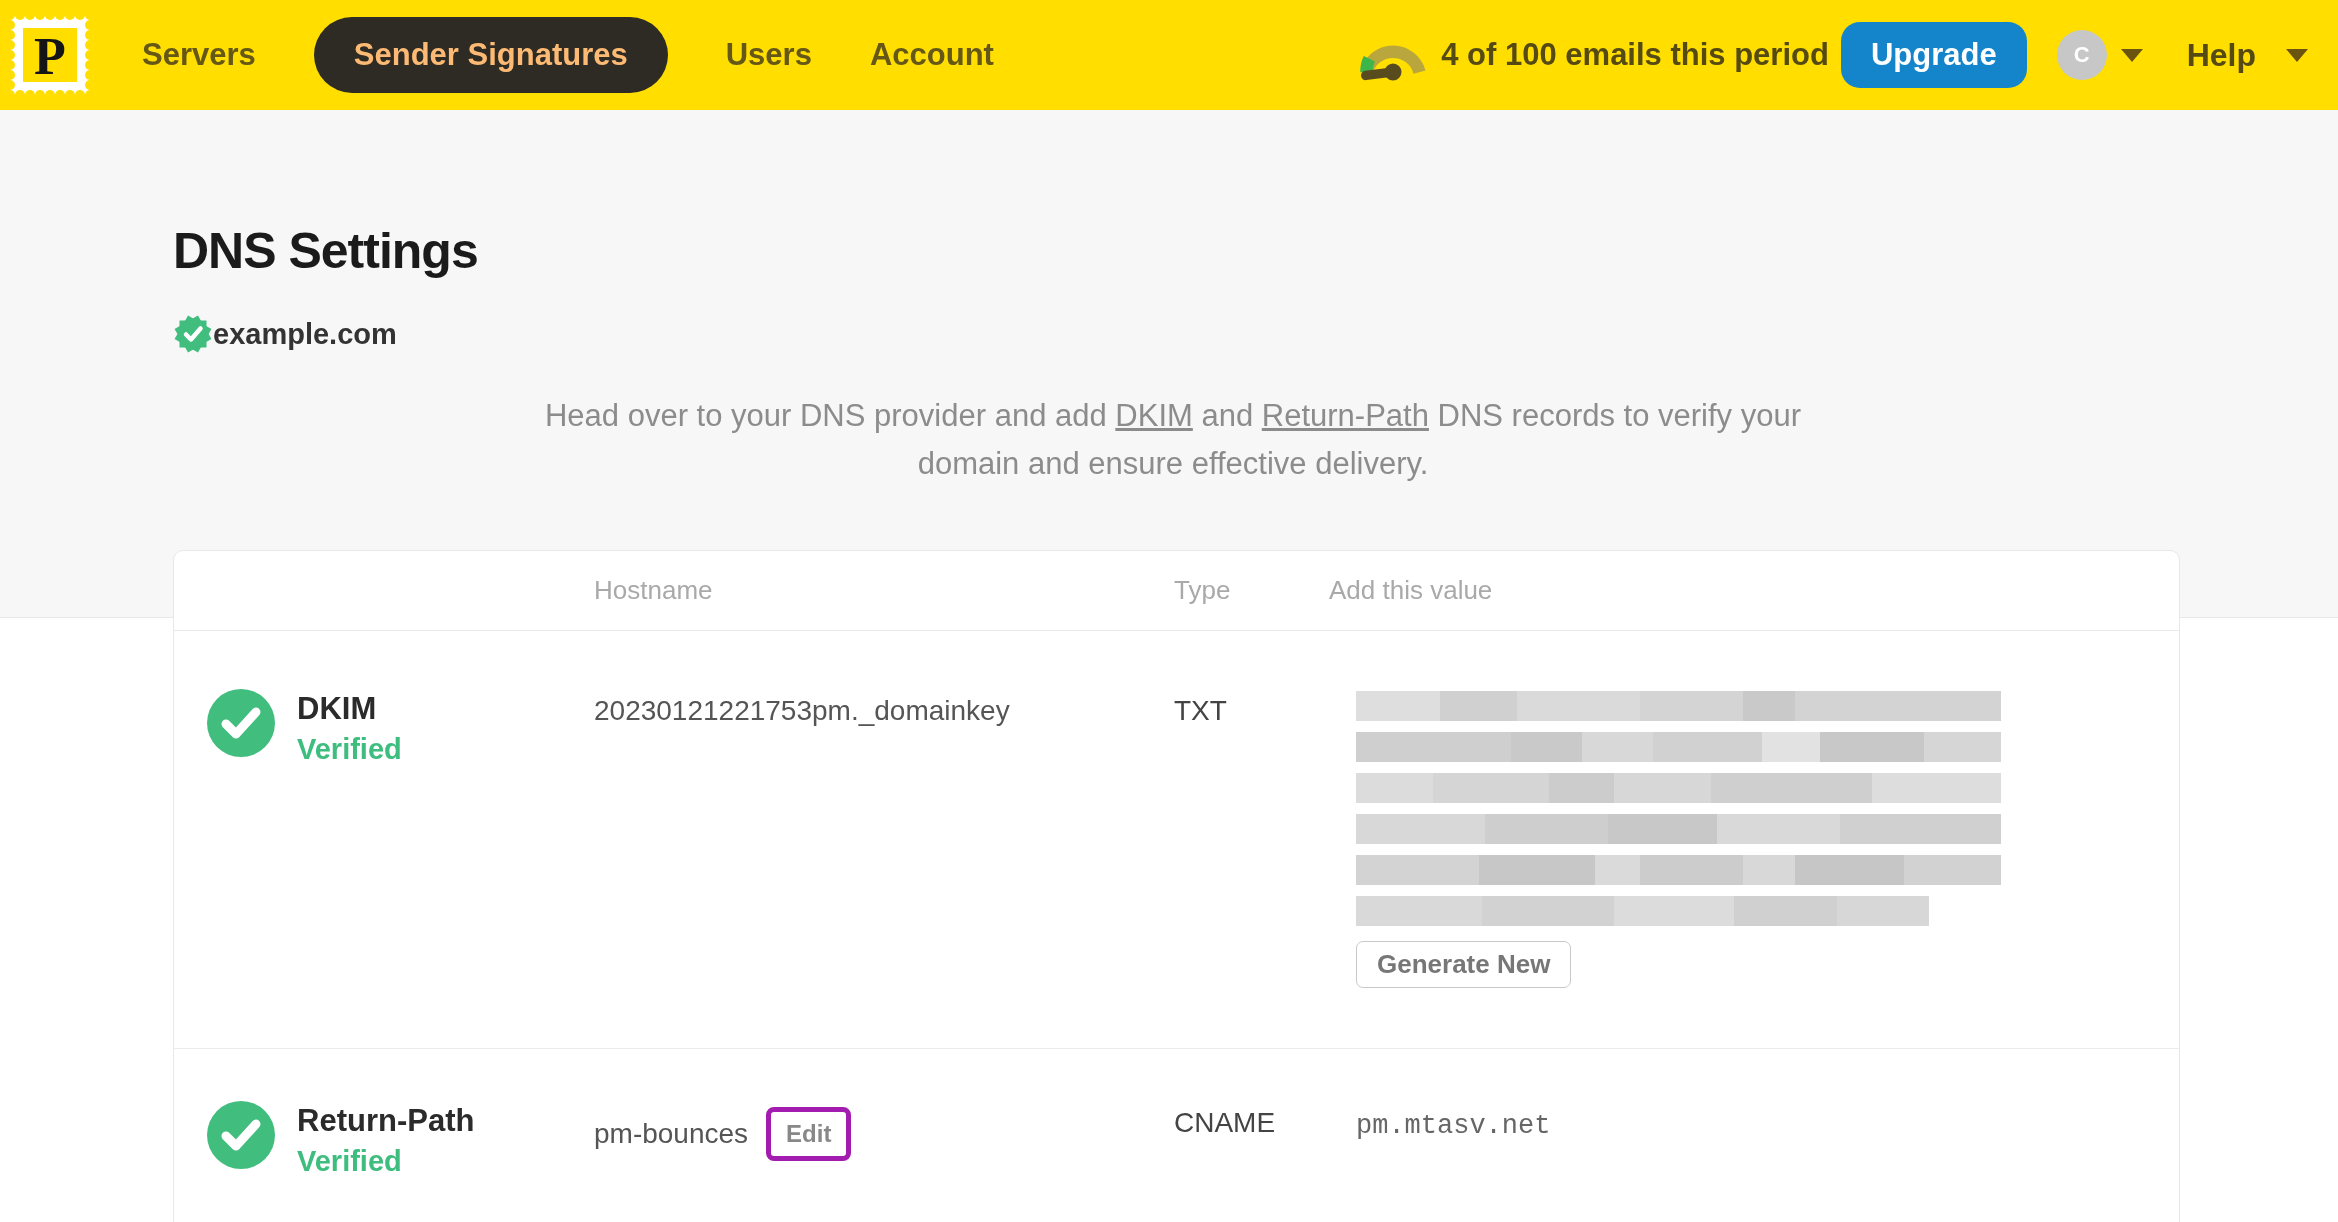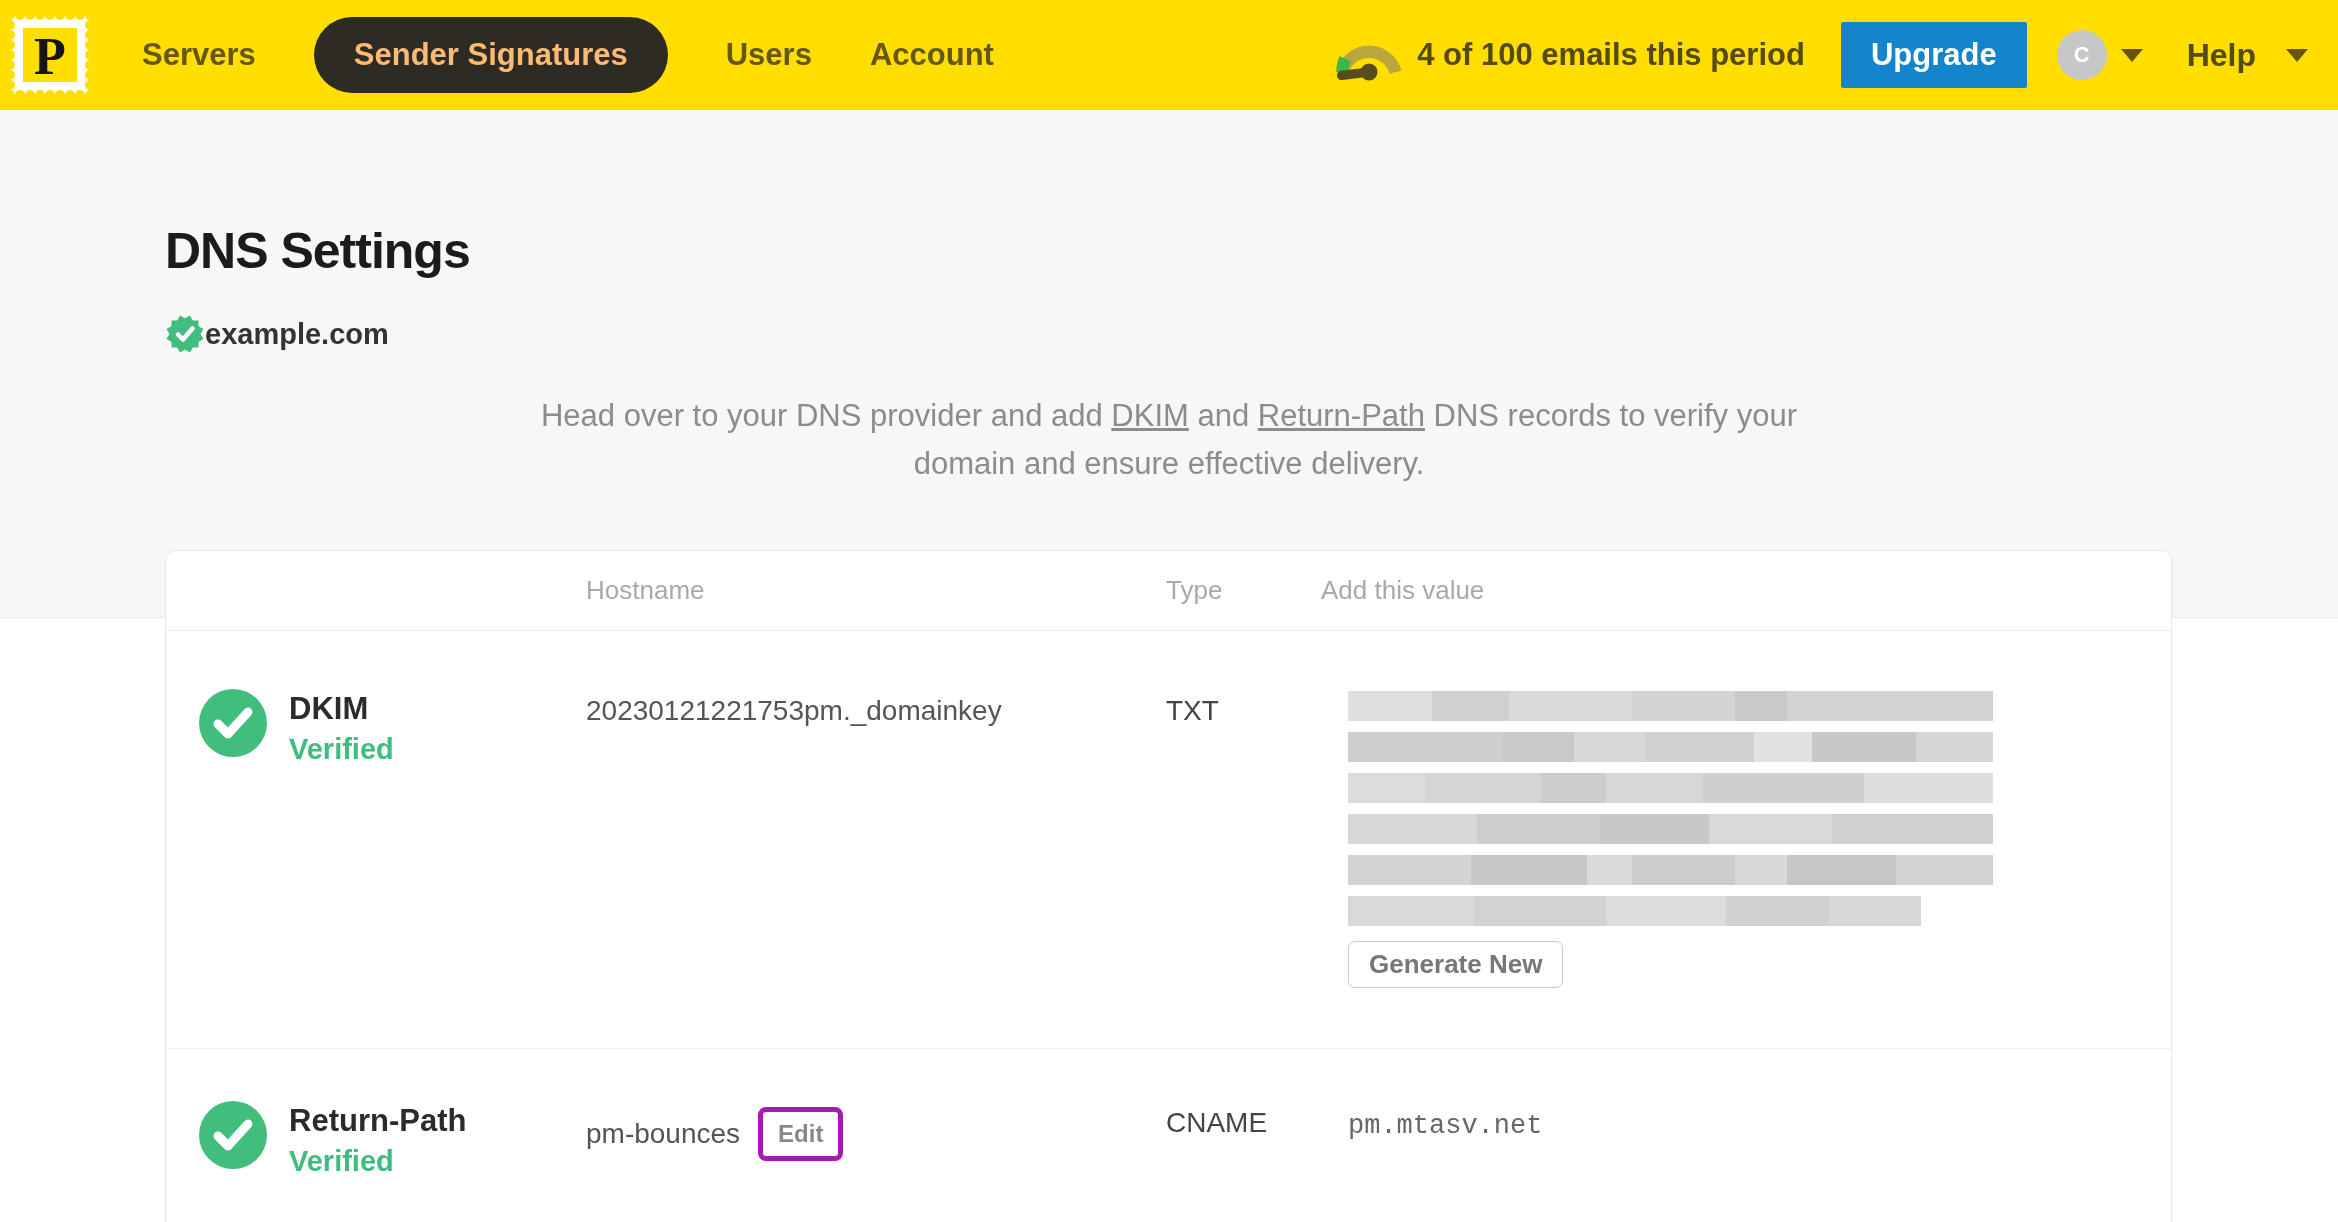--- a/index.html
+++ b/index.html
@@ -26,40 +26,40 @@
     text-decoration:none; cursor:pointer; white-space:nowrap;
   }
   .nav-pill {
     background:#2d2b24; color:#fdba74;
     border-radius:999px; padding:20px 40px;text-align:center;
   }
   .nav-right { display:flex; align-items:center; }
   .gauge { width:72px; height:54px; margin-right:12px; }
   .usage-text { font-size:31px; font-weight:700; color:#554a12; white-space:nowrap; }
   .upgrade-btn {
-    margin-left:36px; background:#1585cb; color:#ffffff;
-    font-size:31px; font-weight:700; border:none; border-radius:2px;
+    margin-left:12px; background:#1585cb; color:#ffffff;
+    font-size:31px; font-weight:700; border:none; border-radius:19px;
     padding:15px 30px; cursor:pointer; font-family:inherit;
   }
   .avatar-group { display:flex; align-items:center; margin-left:30px; cursor:pointer; }
   .avatar {
     width:50px; height:50px; border-radius:50%; background:#c7c7c7;
     color:#ffffff; font-size:22px; font-weight:700;
     display:flex; align-items:center; justify-content:center;
   }
   .caret {
     width:0; height:0; margin-left:14px;
     border-left:11px solid transparent; border-right:11px solid transparent;
     border-top:13px solid #6b5410;
   }
   .help-group { display:flex; align-items:center; margin-left:44px; cursor:pointer;gap:16px; }
   .help-label { font-size:32px; font-weight:700; color:#554a12; }
 
   
-  .main { position:relative; height:840px; }
+  .main { position:relative; height:840px;padding-left:8px; }
   .bg-gray {
     position:absolute; top:0; left:0; width:100%; height:508px;
     background:#f7f7f7; border-bottom:1px solid #e9e9e9;
   }
   .content { position:relative; z-index:1; }
 
   .page-title {
     padding-top:112px; margin-left:165px;
     font-size:50px; font-weight:700; letter-spacing:-1px; color:#1b1b1b;
   }

